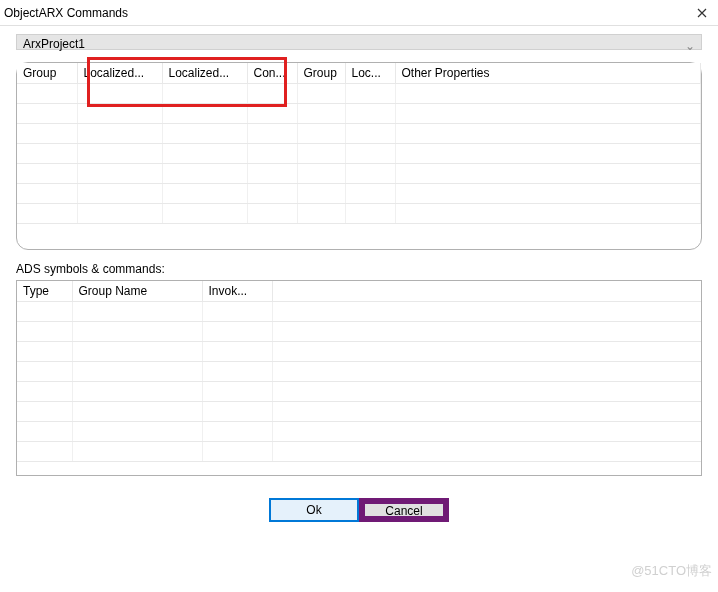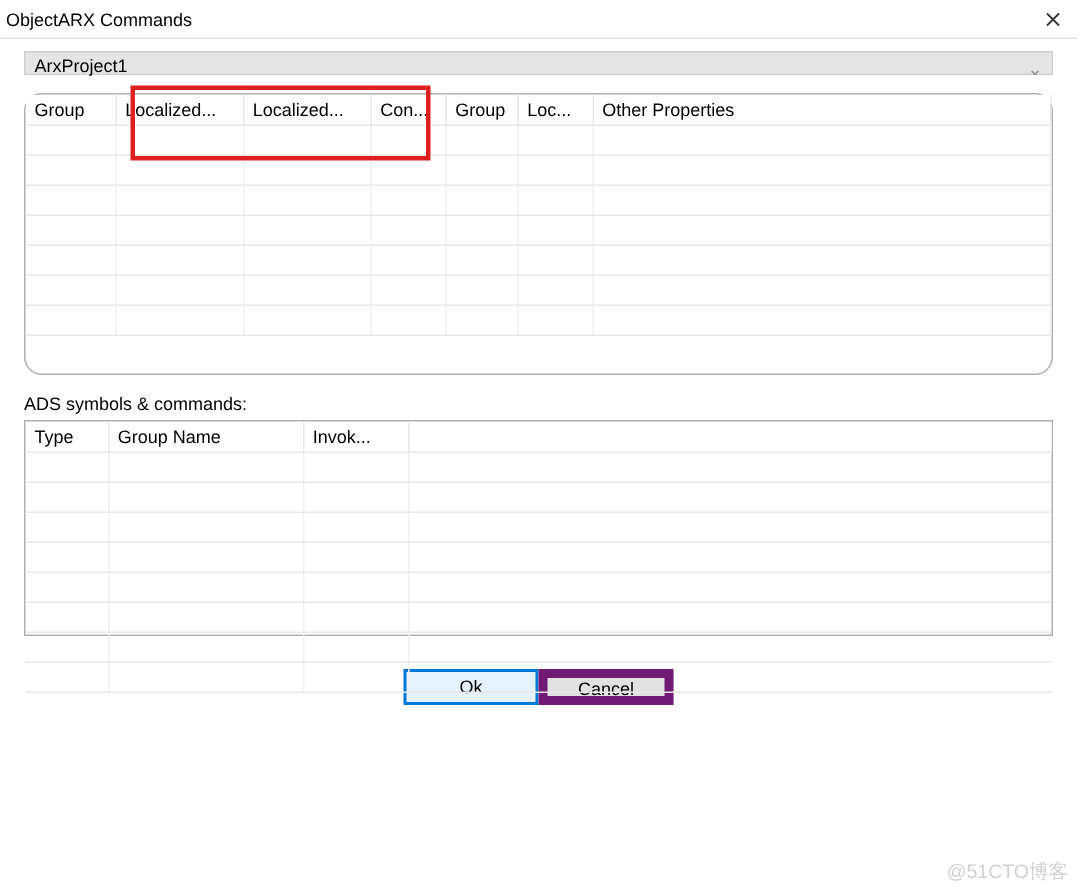--- a/index.html
+++ b/index.html
@@ -49,21 +49,21 @@
       margin-bottom: 4px;
       display: block;
     }
     .grid-wrap {
       border: 1px solid #b0b0b0;
       background: #fff;
       margin-bottom: 12px;
       position: relative;
     }
     .grid1 { height: 188px; border-radius: 12px; }
-    .grid2 { height: 144px; }
+    .grid2 { height: 196px; }
     table {
       border-collapse: collapse;
       width: 100%;
       table-layout: fixed;
     }
     th, td {
       border-right: 1px solid #e8e8e8;
       border-bottom: 1px solid #e8e8e8;
       text-align: left;
       padding: 3px 6px;
@@ -98,21 +98,21 @@
       cursor: pointer;
       font-size: 12px;
     }
     .btn-primary {
       border: 2px solid #0078d7;
       background: #e5f1fb;
     }
     .watermark {
       position: absolute;
       right: 6px;
-      bottom: 2px;
+      bottom: 12px;
       color: #d0d0d0;
       font-size: 13px;
       font-family: Arial, sans-serif;
     }
   </style>
 </head>
 <body>
 
 <div class="titlebar">
   <span class="title">ObjectARX Commands</span>

